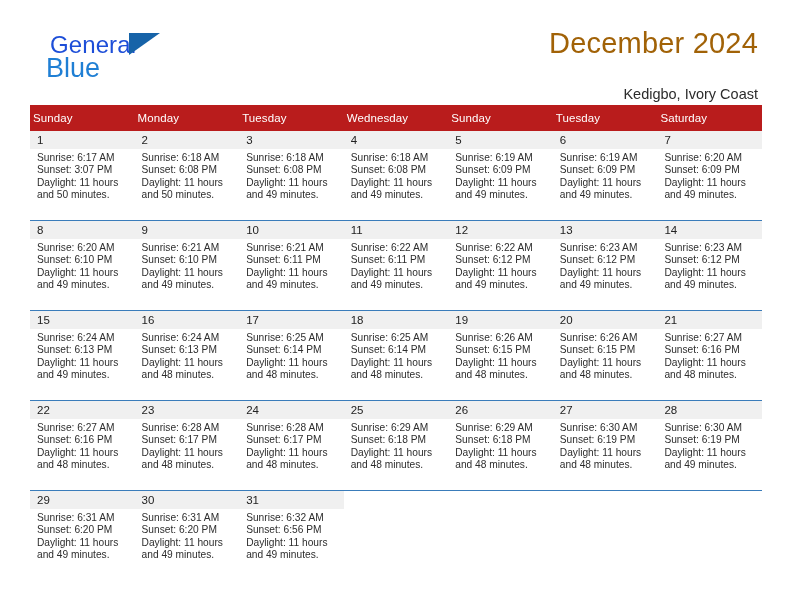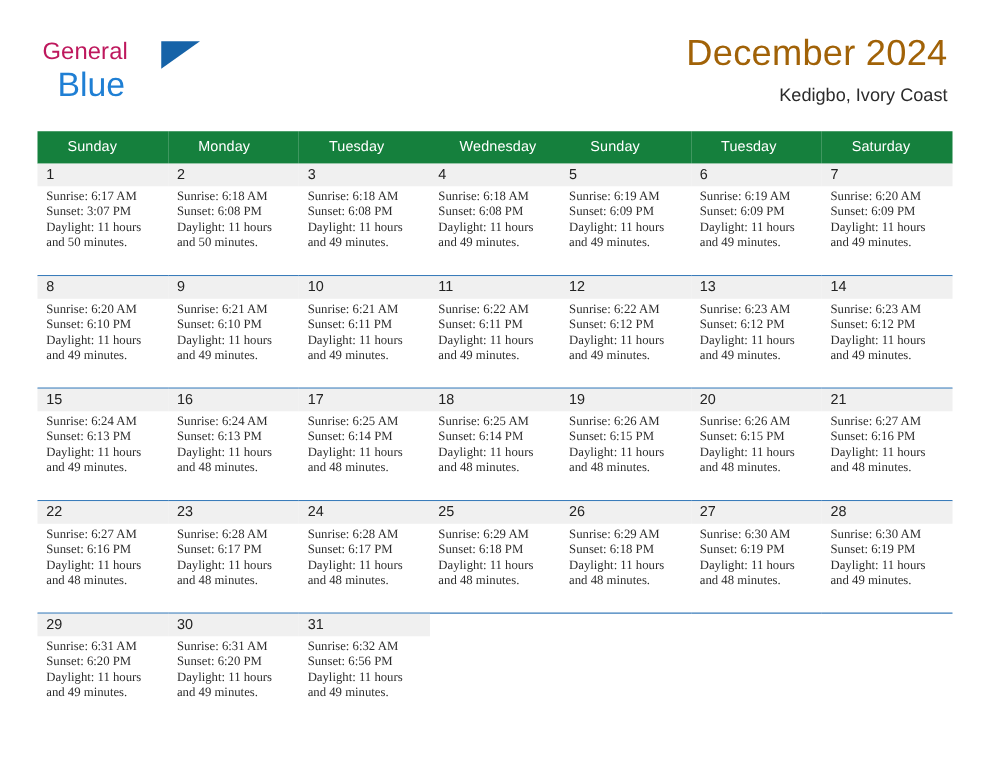--- a/index.html
+++ b/index.html
@@ -32,25 +32,25 @@
   }
   .brand {
     position: absolute;
     left: 34px;
     top: 31px;
     width: 200px;
     height: 52px;
   }
   .brand-general {
     position: absolute;
-    left: 0;
+    left: 16px;
     top: 0;
-    font-size: 19px;
+    font-size: 24px;
     letter-spacing: 0.1px;
-    color: #be185d;
+    color: #1d4ed8;
     font-family: "Liberation Sans", sans-serif;
   }
   .brand-blue {
     position: absolute;
     left: 12px;
     top: 22px;
     font-size: 27px;
     color: #1f7fd4;
     font-family: "Liberation Sans", sans-serif;
   }
@@ -74,39 +74,39 @@
     font-size: 29px;
     font-weight: normal;
     color: #a16207;
     letter-spacing: 0.2px;
     line-height: 34px;
   }
   .cal-subtitle {
     font-size: 14.5px;
     color: #2b2b2b;
     line-height: 20px;
-    margin-top: 7px;
+    margin-top: 24px;
   }
 
   
   .calendar {
     position: absolute;
     left: 30px;
     top: 105px;
     width: 732px;
     border-collapse: collapse;
     table-layout: fixed;
   }
   .calendar th {
-    background: #15803d;
+    background: #b91c1c;
     color: #ffffff;
     font-size: 11.5px;
     font-weight: normal;
     text-align: left;
-    padding: 4px 0 4px 24px;
+    padding: 4px 0 4px 3px;
     height: 18px;
     border: none;
     letter-spacing: 0.1px;
   }
   .calendar td {
     vertical-align: top;
     padding: 0;
     border: none;
     border-top: 1px solid #3a7cba;
     height: 89px;
@@ -131,21 +131,20 @@
     height: 12px;
   }
   .cell-empty .daynum {
     background: transparent;
   }
   .info {
     padding: 3px 6px 0 7px;
     font-size: 10.2px;
     line-height: 12.4px;
     color: #2d2d2d;
-    font-family: Liberation Serif, serif;
   }
   .info div {
     white-space: nowrap;
   }
 </style>
 </head>
 <body>
 
 <div class="page">
 

